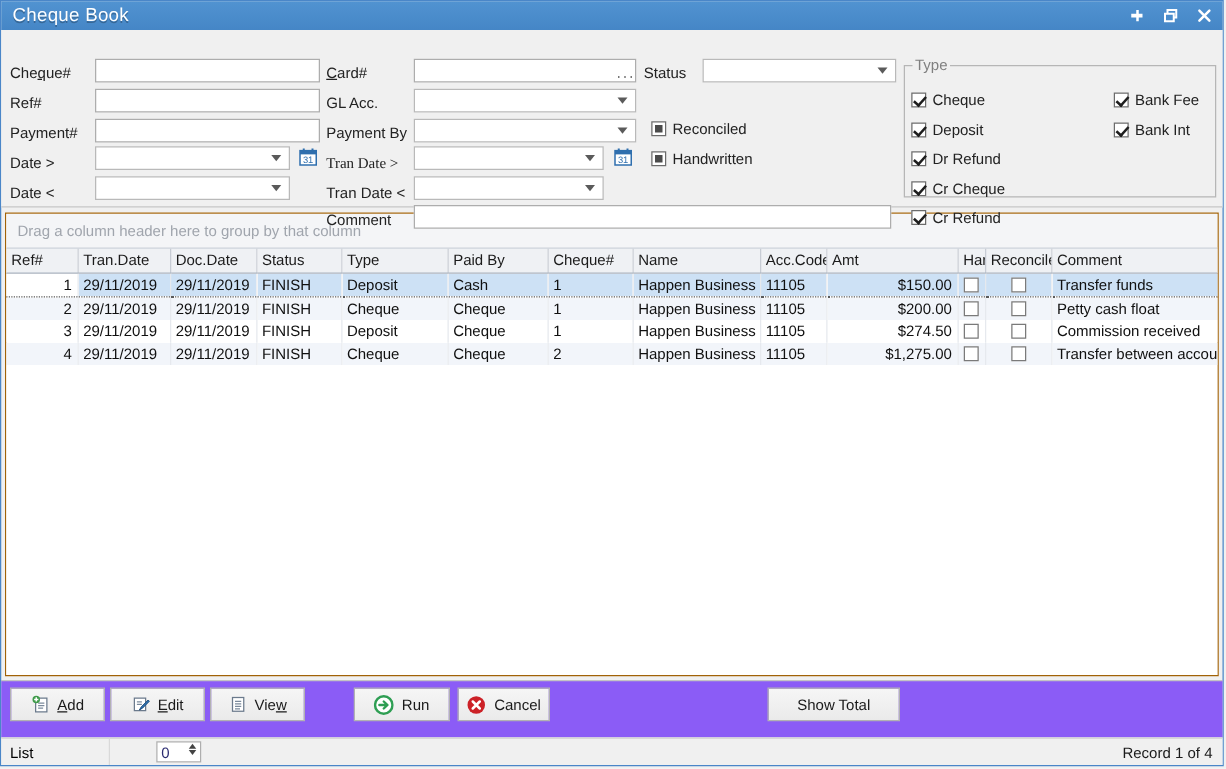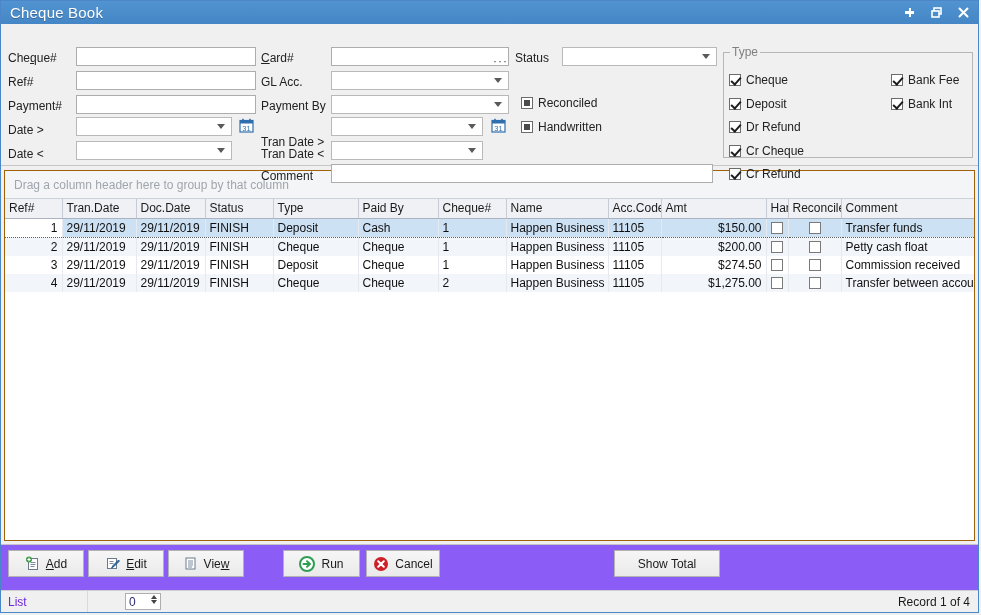--- a/index.html
+++ b/index.html
@@ -180,21 +180,21 @@
   .btn u{text-decoration:underline;}
   .btn svg{display:block;}
   .statusbar{
     flex:0 0 21px;height:21px;
     background:#f0f0f0;
     border-top:1px solid #cfcfcf;
     display:flex;align-items:center;
     position:relative;
   }
   .statusbar .list-lbl{
-    color:#6d28d9;font-size:12px;padding-left:7px;
+    color:#000000;font-size:12px;padding-left:7px;
   }
   .spin{
     position:absolute;left:124px;top:2px;
     width:36px;height:17px;box-sizing:border-box;
     background:#fff;border:1px solid #aeaeae;
     display:flex;align-items:center;
   }
   .spin .sval{padding-left:3px;font-size:12px;color:#2b2b70;}
   .spin .arrows{
     position:absolute;right:3px;top:1px;
@@ -261,21 +261,21 @@
       </svg>
     </div>
 
     <div class="combo" style="left:75px;top:117px;width:156px;">
       <span class="carat"></span>
     </div>
 
     <div class="lbl" style="left:260px;top:27px;"><u>C</u>ard#</div>
     <div class="lbl" style="left:260px;top:51px;">GL Acc.</div>
     <div class="lbl" style="left:260px;top:75px;">Payment By</div>
-    <div class="lbl" style="left:260px;top:111px;">Tran Date &gt;</div>
+    <div class="lbl" style="left:260px;top:99px;font-family:Liberation Serif, serif;">Tran Date &gt;</div>
     <div class="lbl" style="left:260px;top:123px;">Tran Date &lt;</div>
     <div class="lbl" style="left:260px;top:145px;">Comment</div>
 
     <input class="tin" style="left: 330px; top: 23px; width: 178px;" value="">
     <div class="ellip" style="left:492px;top:32px;">···</div>
 
     <div class="combo" style="left:330px;top:47px;width:178px;">
       <span class="carat"></span>
     </div>
     <div class="combo" style="left:330px;top:71px;width:178px;">

